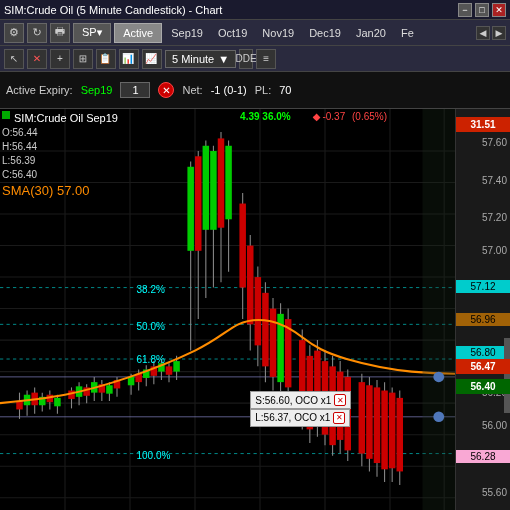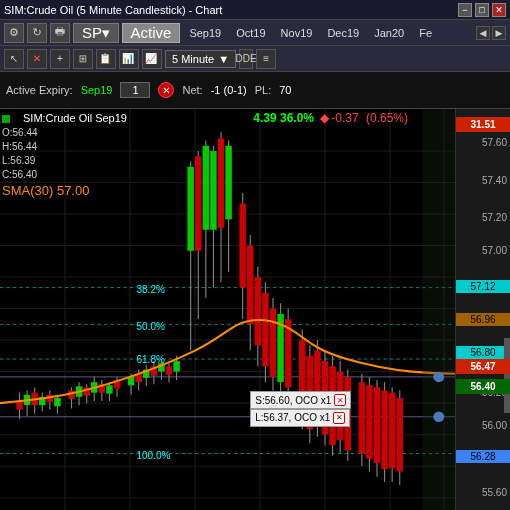--- a/index.html
+++ b/index.html
@@ -42,21 +42,21 @@
       background: #444;
       border: 1px solid #666;
       display: flex; align-items: center; justify-content: center;
       font-size: 11px; cursor: pointer; color: #ccc;
     }
     .tab-btn {
       padding: 2px 8px;
       background: #555;
       border: 1px solid #777;
       color: #fff;
-      font-size: 15px;
+      font-size: 11px;
       cursor: pointer;
       height: 20px;
       display: flex; align-items: center;
     }
     .tab-btn.active {
       background: #888;
       border: 1px solid #aaa;
     }
     .tab-label {
       padding: 2px 6px;
@@ -155,34 +155,34 @@
 
     
     .chart-info {
       position: absolute;
       top: 2px;
       left: 2px;
       z-index: 10;
       font-size: 11px;
       line-height: 1.4;
     }
-    .chart-info .sym { color: #fff; display: flex; align-items: center; gap: 13px; }
+    .chart-info .sym { color: #fff; display: flex; align-items: flex-start; gap: 4px; }
     .chart-info .sym-dot { width: 8px; height: 8px; background: #00aa00; display: inline-block; }
     .chart-info .ohlc { color: #ccc; font-size: 10px; }
     .chart-info .sma { color: #ff8c00; font-size: 13px; }
 
     
     .price-overlay {
       position: absolute;
       top: 2px;
-      right: 47px;
+      right: 68px;
       z-index: 10;
       display: flex;
-      gap: 6px;
-      font-size: 12px;
+      gap: 22px;
+      font-size: 10px;
     }
     .price-green { color: #00ff00; font-weight: bold; }
     .price-change { color: #ff4444; display: flex; align-items: center; gap: 2px; }
 
     
     .fib-label {
       position: absolute;
       color: #00ffff;
       font-size: 10px;
       left: 2px;
@@ -523,17 +523,17 @@
     <div class="axis-tick" style="top:76%; right:3px;">56.00</div>
     <div class="axis-tick" style="top:84%; right:3px;">55.80</div>
     <div class="axis-tick" style="top:92%; right:3px;">55.60</div>
 
     <div class="highlight-price red-bg" style="top:2%; font-size:10px; right:0; left:0; text-align:center;">31.51</div>
     <div style="position:absolute; top:41%; right:0; left:0; background:#00cccc; color:#000; font-size:10px; padding:1px 3px; text-align:center;">57.12</div>
     <div style="position:absolute; top:49%; right:0; left:0; background:#a16207; color:#000; font-size:10px; padding:1px 3px; text-align:center;">56.96</div>
     <div style="position:absolute; top:57%; right:0; left:0; background:#00cccc; color:#000; font-size:10px; padding:1px 3px; text-align:center;">56.80</div>
     <div class="highlight-price red-bg" style="top:60%; font-size:10px; right:0; left:0; text-align:center;">56.47</div>
     <div class="highlight-price green-bg" style="top:65%; font-size:10px; right:0; left:0; text-align:center;">56.40</div>
-    <div style="position:absolute; top:82%; right:0; left:0; background:#3b82f6; color:#000; font-size:10px; padding:1px 3px; text-align:center;">56.28</div>
+    <div style="position:absolute; top:82%; right:0; left:0; background:#f9a8d4; color:#000; font-size:10px; padding:1px 3px; text-align:center;">56.28</div>
 
     <div style="position:absolute; top:55%; right:0; width:6px; height:18%; background:#555;"></div>
   </div>
 </div>
 
 </body></html>

